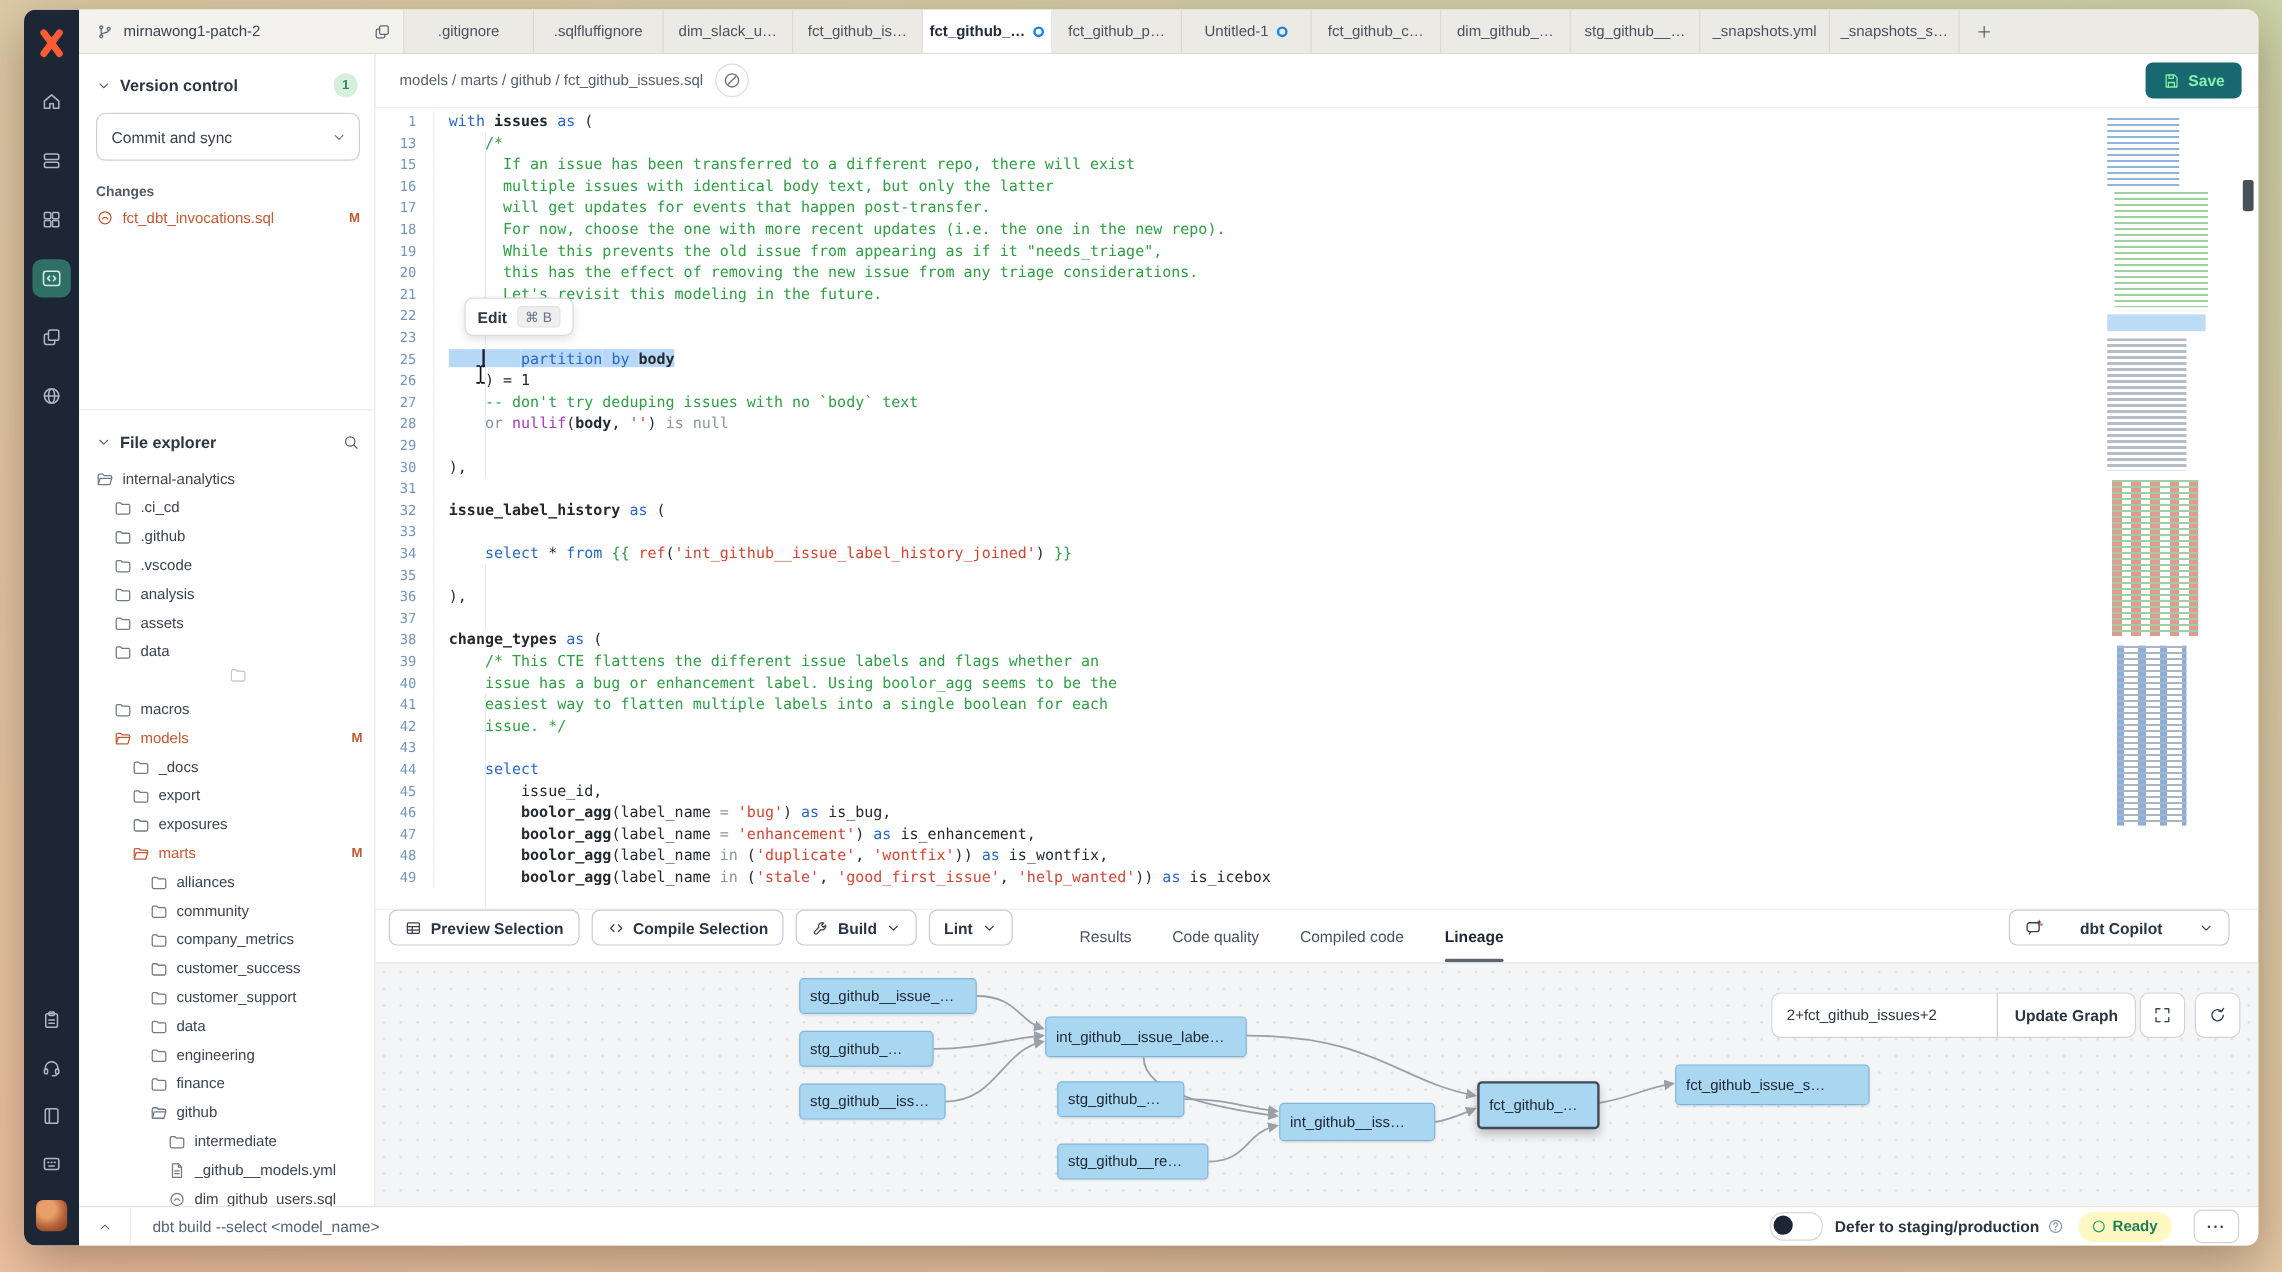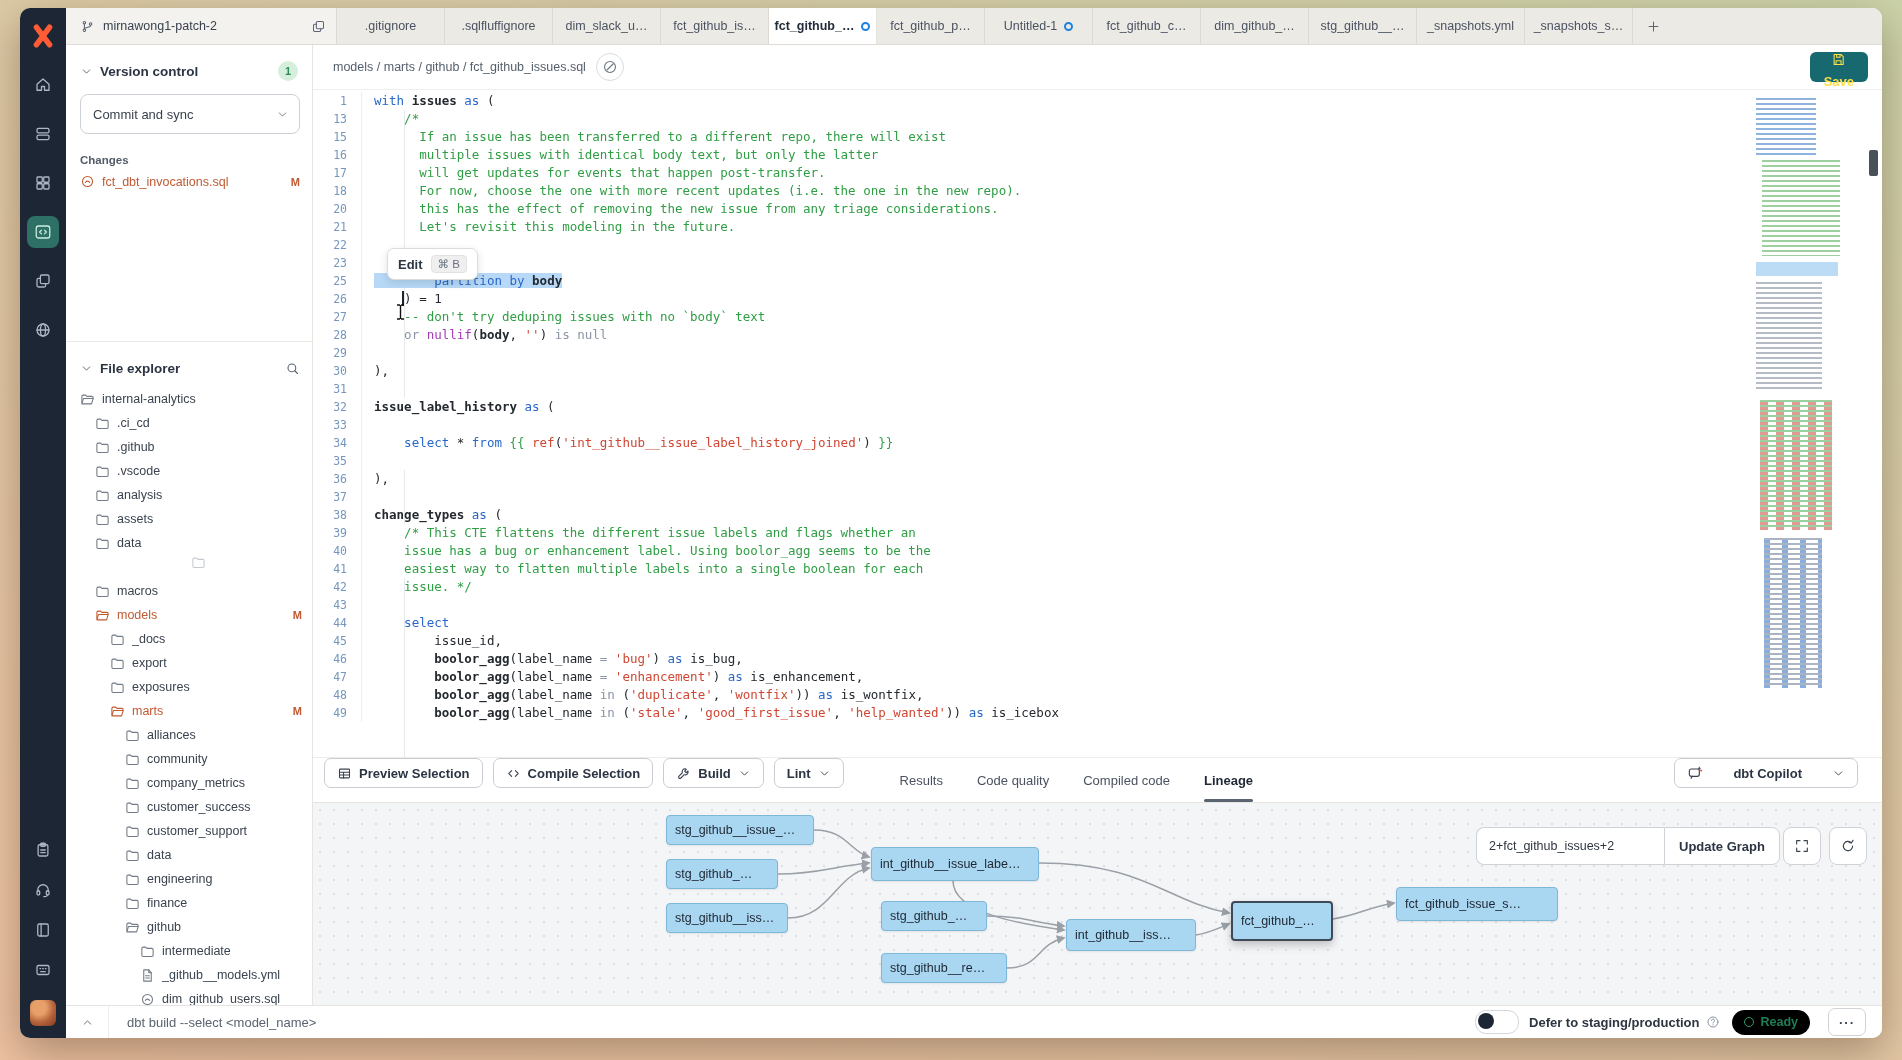--- a/index.html
+++ b/index.html
@@ -63,22 +63,22 @@
   .tree-row.orange, .tree-row.orange .ico{color:#c05a32;}
   .tree-row.muted{color:#b3b8bf;font-style:italic;}
   .tree-row.muted .ico{color:#c6cad0;}
   
   .main{flex:1;display:flex;flex-direction:column;min-width:0;}
   .crumbbar{height:44px;flex:0 0 44px;display:flex;align-items:center;padding:0 14px 0 20px;border-bottom:1px solid #f0eeea;}
   .crumb{color:#555f6c;font-size:12.5px;}
   .crumb-btn{width:26px;height:26px;border-radius:50%;border:1px solid #d9dce0;background:#fff;color:#6b7480;
     display:flex;align-items:center;justify-content:center;margin-left:10px;cursor:pointer;}
   .grow{flex:1;}
-  .save-btn{height:30px;background:#17696f;color:#fde047;border:none;border-radius:6px;font-size:13px;font-weight:bold;
-    display:flex;align-items:center;gap:7px;padding:0 14px;cursor:pointer;flex-direction:column;}
+  .save-btn{height:30px;background:#17696f;color:#86efac;border:none;border-radius:6px;font-size:13px;font-weight:bold;
+    display:flex;align-items:center;gap:7px;padding:0 14px;cursor:pointer;}
   
   .editor{flex:1;position:relative;overflow:hidden;background:#fff;font-family:"DejaVu Sans Mono",monospace;font-size:12.5px;}
   .code{position:absolute;left:0;top:2px;right:0;}
   .code-row{height:18px;display:flex;align-items:center;}
   .ln{width:48px;flex:0 0 48px;text-align:right;padding-right:14px;color:#7596bd;font-size:11.5px;box-sizing:border-box;}
   .code-line{white-space:pre;color:#24292f;border-left:1px solid #eceef1;padding-left:12px;height:18px;line-height:18px;}
   .kw{color:#2968c8;}
   .fn{color:#a63bb8;}
   .cm{color:#2f9e44;}
   .st{color:#cf4733;}
@@ -132,21 +132,21 @@
     color:#39424f;display:flex;align-items:center;justify-content:center;cursor:pointer;}
   
   .bottombar{height:32px;flex:0 0 32px;background:#fff;border-top:1px solid #e6e4e0;display:flex;align-items:center;font-size:13px;}
   .bb-collapse{width:42px;height:100%;display:flex;align-items:center;justify-content:center;color:#5a6370;
     border-right:1px solid #efedea;cursor:pointer;}
   .bb-cmd{margin-left:18px;color:#5a6370;}
   .toggle{width:42px;height:22px;border-radius:11px;border:1px solid #d4d7db;background:#fff;position:relative;cursor:pointer;margin-right:10px;}
   .toggle .knob{position:absolute;left:2px;top:2px;width:16px;height:16px;border-radius:50%;background:#1d2634;}
   .bb-defer{font-weight:bold;color:#2d3540;}
   .bb-help{color:#8a93a0;margin:0 12px 0 7px;display:flex;}
-  .ready{height:25px;border-radius:13px;background:#000000;color:#1e7e54;font-size:12.5px;font-weight:bold;
+  .ready{height:25px;border-radius:13px;background:#fef9c3;color:#1e7e54;font-size:12.5px;font-weight:bold;
     display:flex;align-items:center;gap:6px;padding:0 12px;margin-right:18px;}
   .ready .ring{width:10px;height:10px;border:1.8px solid #2e9a66;border-radius:50%;box-sizing:border-box;}
   .bb-dots{width:36px;height:26px;border:1px solid #cfd3d8;border-radius:7px;background:#fff;color:#39424f;
     display:flex;align-items:center;justify-content:center;margin-right:16px;cursor:pointer;letter-spacing:1px;font-weight:bold;}
 </style>
 </head>
 <body>
 
 <div class="window">
 
@@ -628,20 +628,24 @@
                 <div class="ln">16</div>
                 <div class="code-line"><span class="seg cm">      multiple issues with identical body text, but only the latter</span></div>
               </div>
               <div class="code-row">
                 <div class="ln">17</div>
                 <div class="code-line"><span class="seg cm">      will get updates for events that happen post-transfer.</span></div>
               </div>
               <div class="code-row">
                 <div class="ln">18</div>
                 <div class="code-line"><span class="seg cm">      For now, choose the one with more recent updates (i.e. the one in the new repo).</span></div>
+              </div>
+              <div class="code-row">
+                <div class="ln">19</div>
+                <div class="code-line"><span class="seg cm">      While this prevents the old issue from appearing as if it "needs_triage",</span></div>
               </div>
               <div class="code-row">
                 <div class="ln">20</div>
                 <div class="code-line"><span class="seg cm">      this has the effect of removing the new issue from any triage considerations.</span></div>
               </div>
               <div class="code-row">
                 <div class="ln">21</div>
                 <div class="code-line"><span class="seg cm">      Let's revisit this modeling in the future.</span></div>
               </div>
               <div class="code-row">

